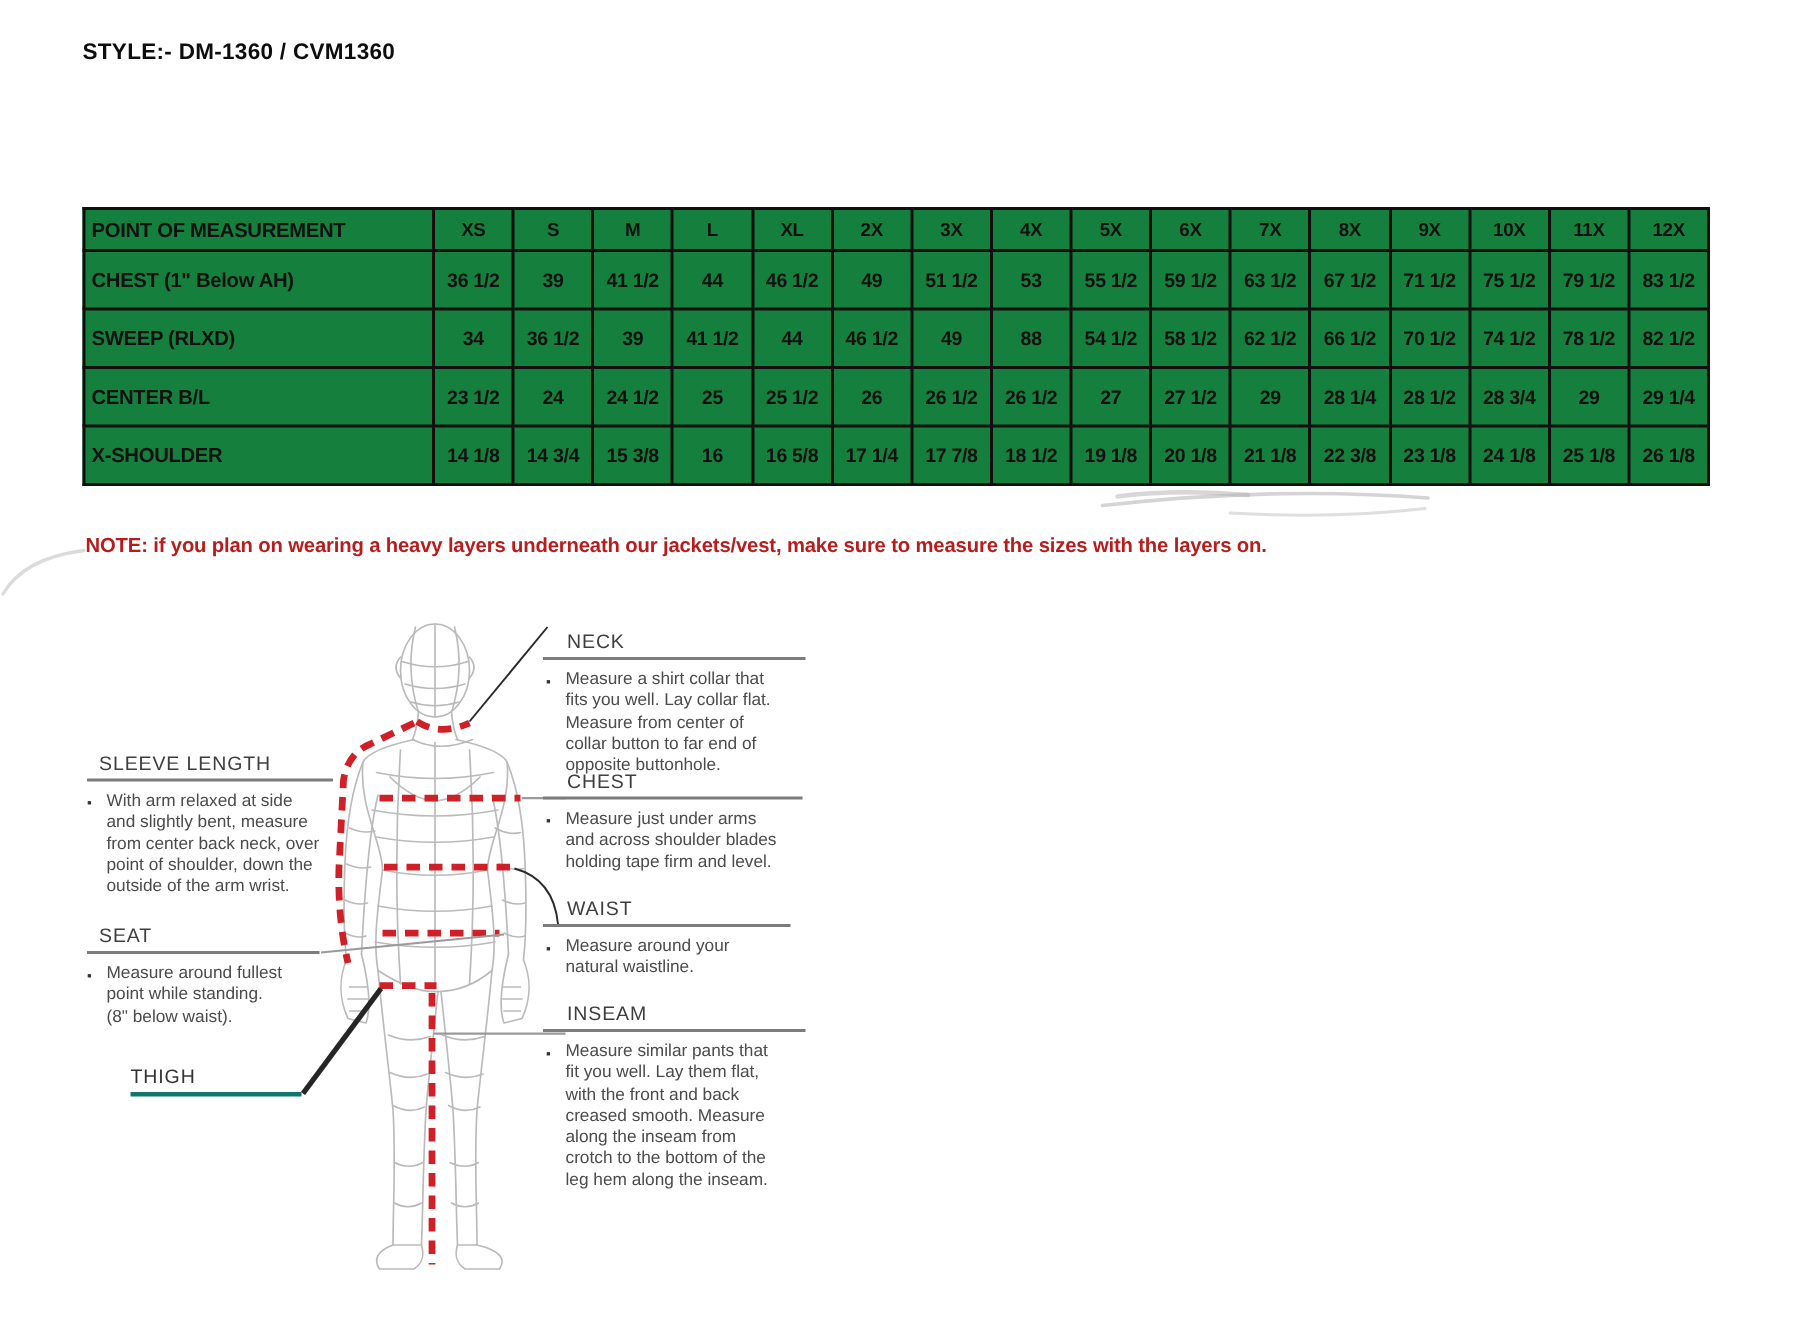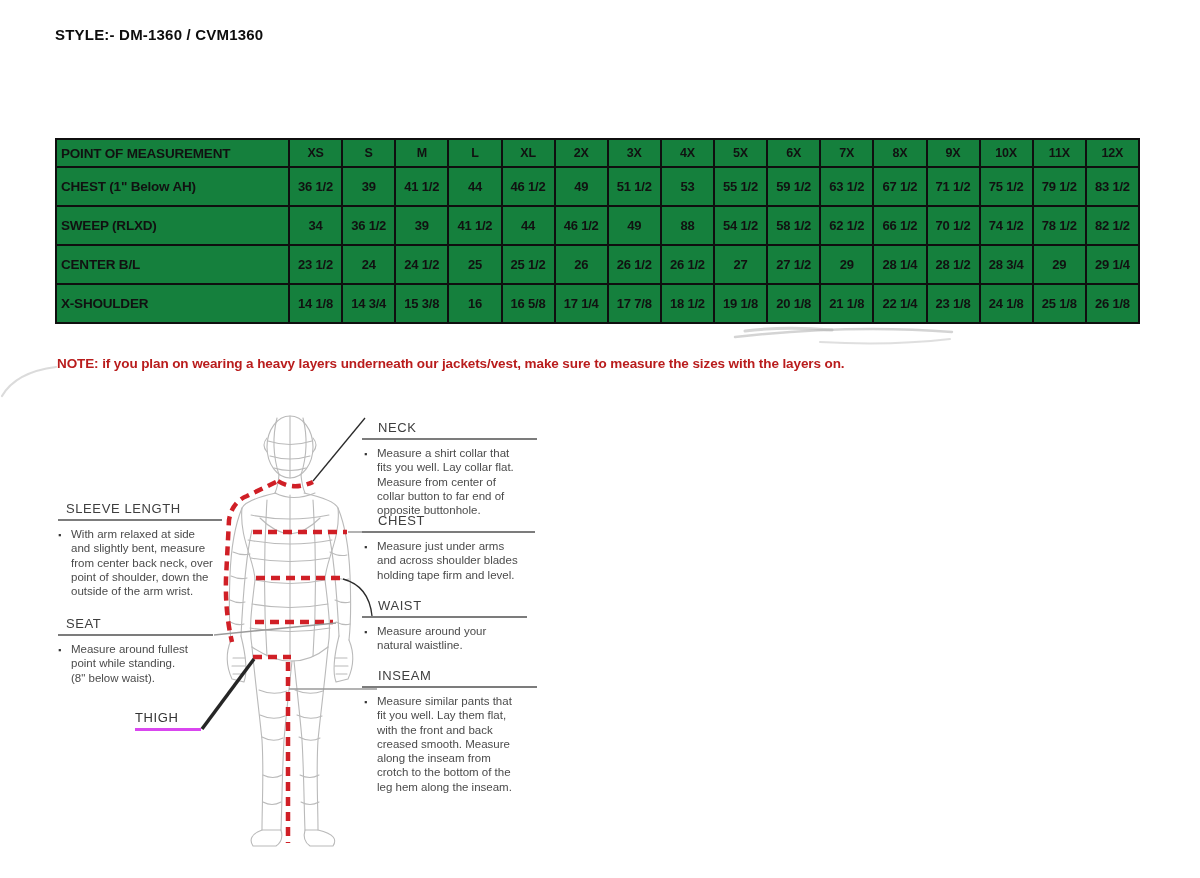--- a/index.html
+++ b/index.html
@@ -35,21 +35,21 @@
     font-size:13px;color:#3e3e3e;letter-spacing:.6px;
     padding-bottom:3px;border-bottom:2px solid #7c7c7c;line-height:15px;
   }
   .sec .body{
     display:flex;margin-top:6px;font-size:11.5px;color:#4b4b4b;
     line-height:14.3px;white-space:nowrap;
   }
   .sec .bullet{width:13px;font-size:9px;color:#333;flex:0 0 13px;padding-top:1px;}
   .sec.right .hd{padding-left:16px;}
   .sec.right .body{padding-left:2px;}
-  .sec-thigh .hd{border-bottom:3px solid #d946ef;color:#333;margin-left:48px;}
+  .sec-thigh .hd{border-bottom:3px solid #0f766e;color:#333;}
   .sec-thigh .body{font-size:12.5px;color:#1f1f1f;line-height:17.5px;margin-top:8px;}
   .svgabs{position:absolute;}
   
   .fig{fill:none;stroke:var(--fig,#b9b9b9);stroke-width:1.1;stroke-linecap:round;stroke-linejoin:round;}
   .meas{fill:none;stroke:var(--red,#d01f26);stroke-width:4.5;stroke-dasharray:9 6;stroke-linecap:butt;}
   .leader{fill:none;stroke:#2b2b2b;stroke-width:1.3;}
   .leader-gray{fill:none;stroke:#9a9a9a;stroke-width:1.5;}
   .leader-thick{fill:none;stroke:#262626;stroke-width:3.5;}
   .smudge{fill:none;stroke:#b0b0b0;stroke-linecap:round;}
 </style>
@@ -146,21 +146,21 @@
           <td>14 3/4</td>
           <td>15 3/8</td>
           <td>16</td>
           <td>16 5/8</td>
           <td>17 1/4</td>
           <td>17 7/8</td>
           <td>18 1/2</td>
           <td>19 1/8</td>
           <td>20 1/8</td>
           <td>21 1/8</td>
-          <td>22 1/4</td>
+          <td>22 3/8</td>
           <td>23 1/8</td>
           <td>24 1/8</td>
           <td>25 1/8</td>
           <td>26 1/8</td>
         </tr>
       </tbody>
   </table>
 
   <svg class="svgabs" style="left:700px;top:315px;" width="320" height="45" viewBox="0 0 320 45">
     <path class="smudge" d="M 35,22 Q 150,9 252,17" stroke-width="2.4" opacity="0.55"></path>

